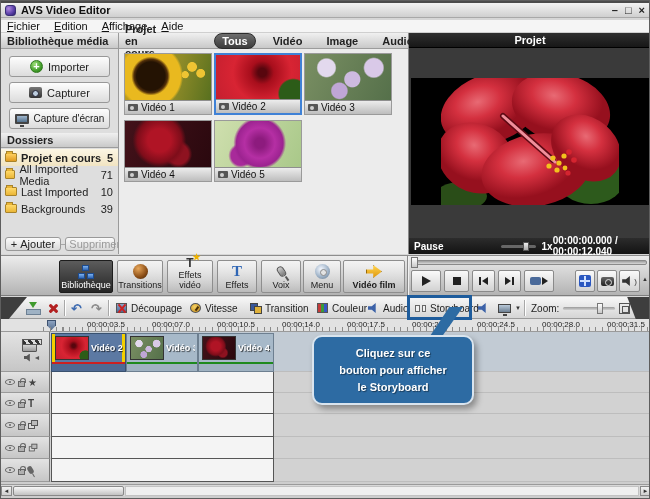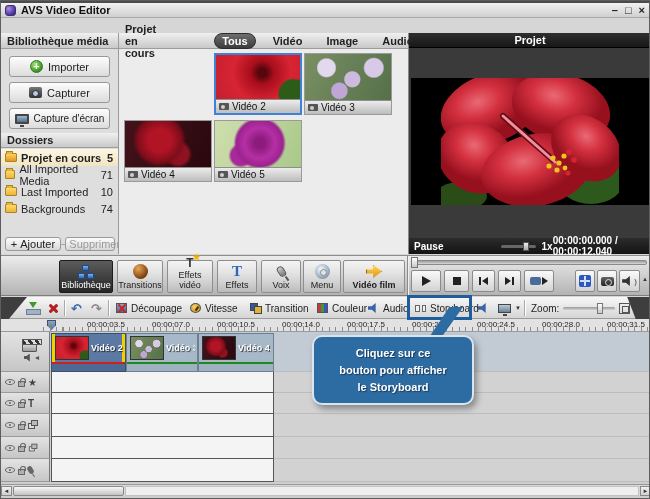--- a/index.html
+++ b/index.html
@@ -246,20 +246,26 @@
   <div class="abs titlebar">
     <div class="app-icon"></div>
     <div class="win-title">AVS Video Editor</div>
     <div class="win-controls">
       <span>–</span>
       <span>□</span>
       <span>×</span>
     </div>
   </div>
 
+  <div class="abs menubar">
+    <span>Fichier</span>
+    <span>Edition</span>
+    <span>Affichage</span>
+    <span>Aide</span>
+  </div>
 
   <div class="abs left-panel">
     <div class="hdrstrip abs" style="left:0;top:0;width:117px;height:16px;">Bibliothèque média</div>
     <button class="gbtn abs" style="left:8px;top:23px;width:101px;height:21px;">
       <span class="imp-icon">+</span>
       <span>Importer</span>
     </button>
     <button class="gbtn abs" style="left:8px;top:49px;width:101px;height:21px;">
       <span class="cam-icon"></span>
       <span>Capturer</span>
@@ -283,21 +289,21 @@
         <span class="count">71</span>
       </div>
       <div class="folder-row">
         <span class="folder-ic"></span>
         <span>Last Imported</span>
         <span class="count">10</span>
       </div>
       <div class="folder-row">
         <span class="folder-ic"></span>
         <span>Backgrounds</span>
-        <span class="count">74</span>
+        <span class="count">39</span>
       </div>
     </div>
 
     <button class="smallbtn abs" style="left:4px;top:204px;width:56px;height:14px;">
       <span>+</span>
       <span>Ajouter</span>
     </button>
     <button class="smallbtn disabled abs" style="left:64px;top:204px;width:50px;height:14px;">
       <span>−</span>
       <span>Supprimer</span>
@@ -313,20 +319,27 @@
       <span class="chip">Audio</span>
       <span class="minislider" style="font-weight:normal;">
         <span class="msq"></span>
         <span class="mgroove">
             <span class="mhandle"></span>
           </span>
         <span class="msq filled"></span>
       </span>
     </div>
 
+    <div class="thumb" style="left:5px;top:20px;">
+      <div class="thumb-img t1"></div>
+      <div class="thumb-label">
+          <span class="vcam"></span>
+        <span>Vidéo 1</span>
+        </div>
+    </div>
     <div class="thumb sel" style="left:95px;top:20px;">
       <div class="thumb-img t2"></div>
       <div class="thumb-label">
           <span class="vcam"></span>
         <span>Vidéo 2</span>
         </div>
     </div>
     <div class="thumb" style="left:185px;top:20px;">
       <div class="thumb-img t3"></div>
       <div class="thumb-label">

